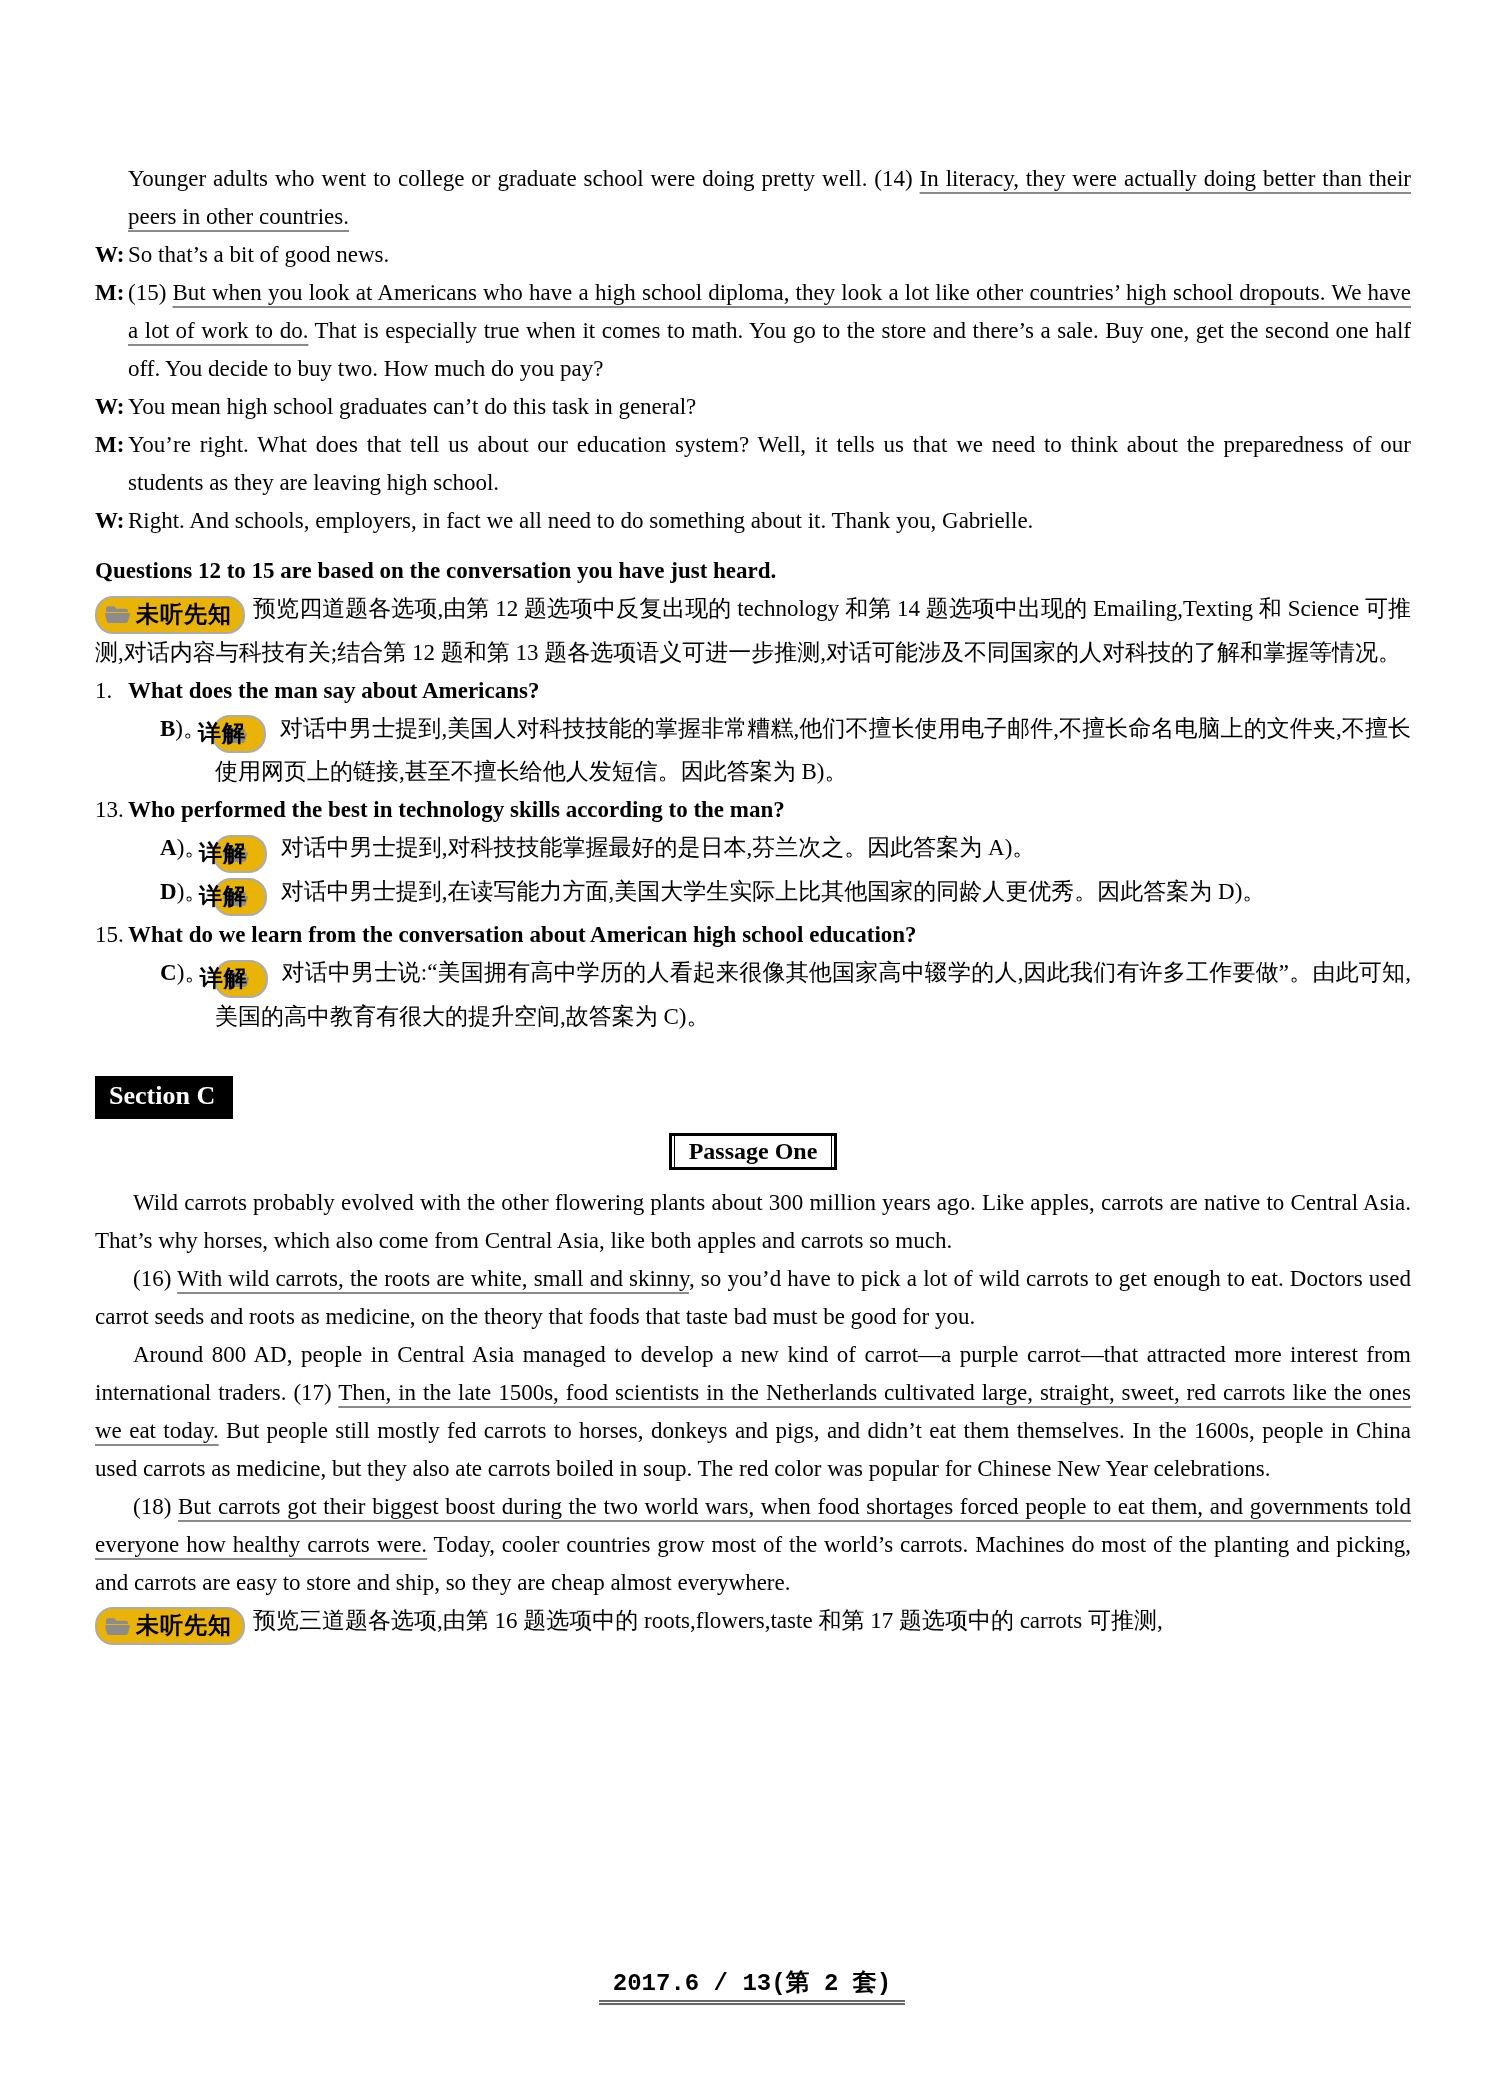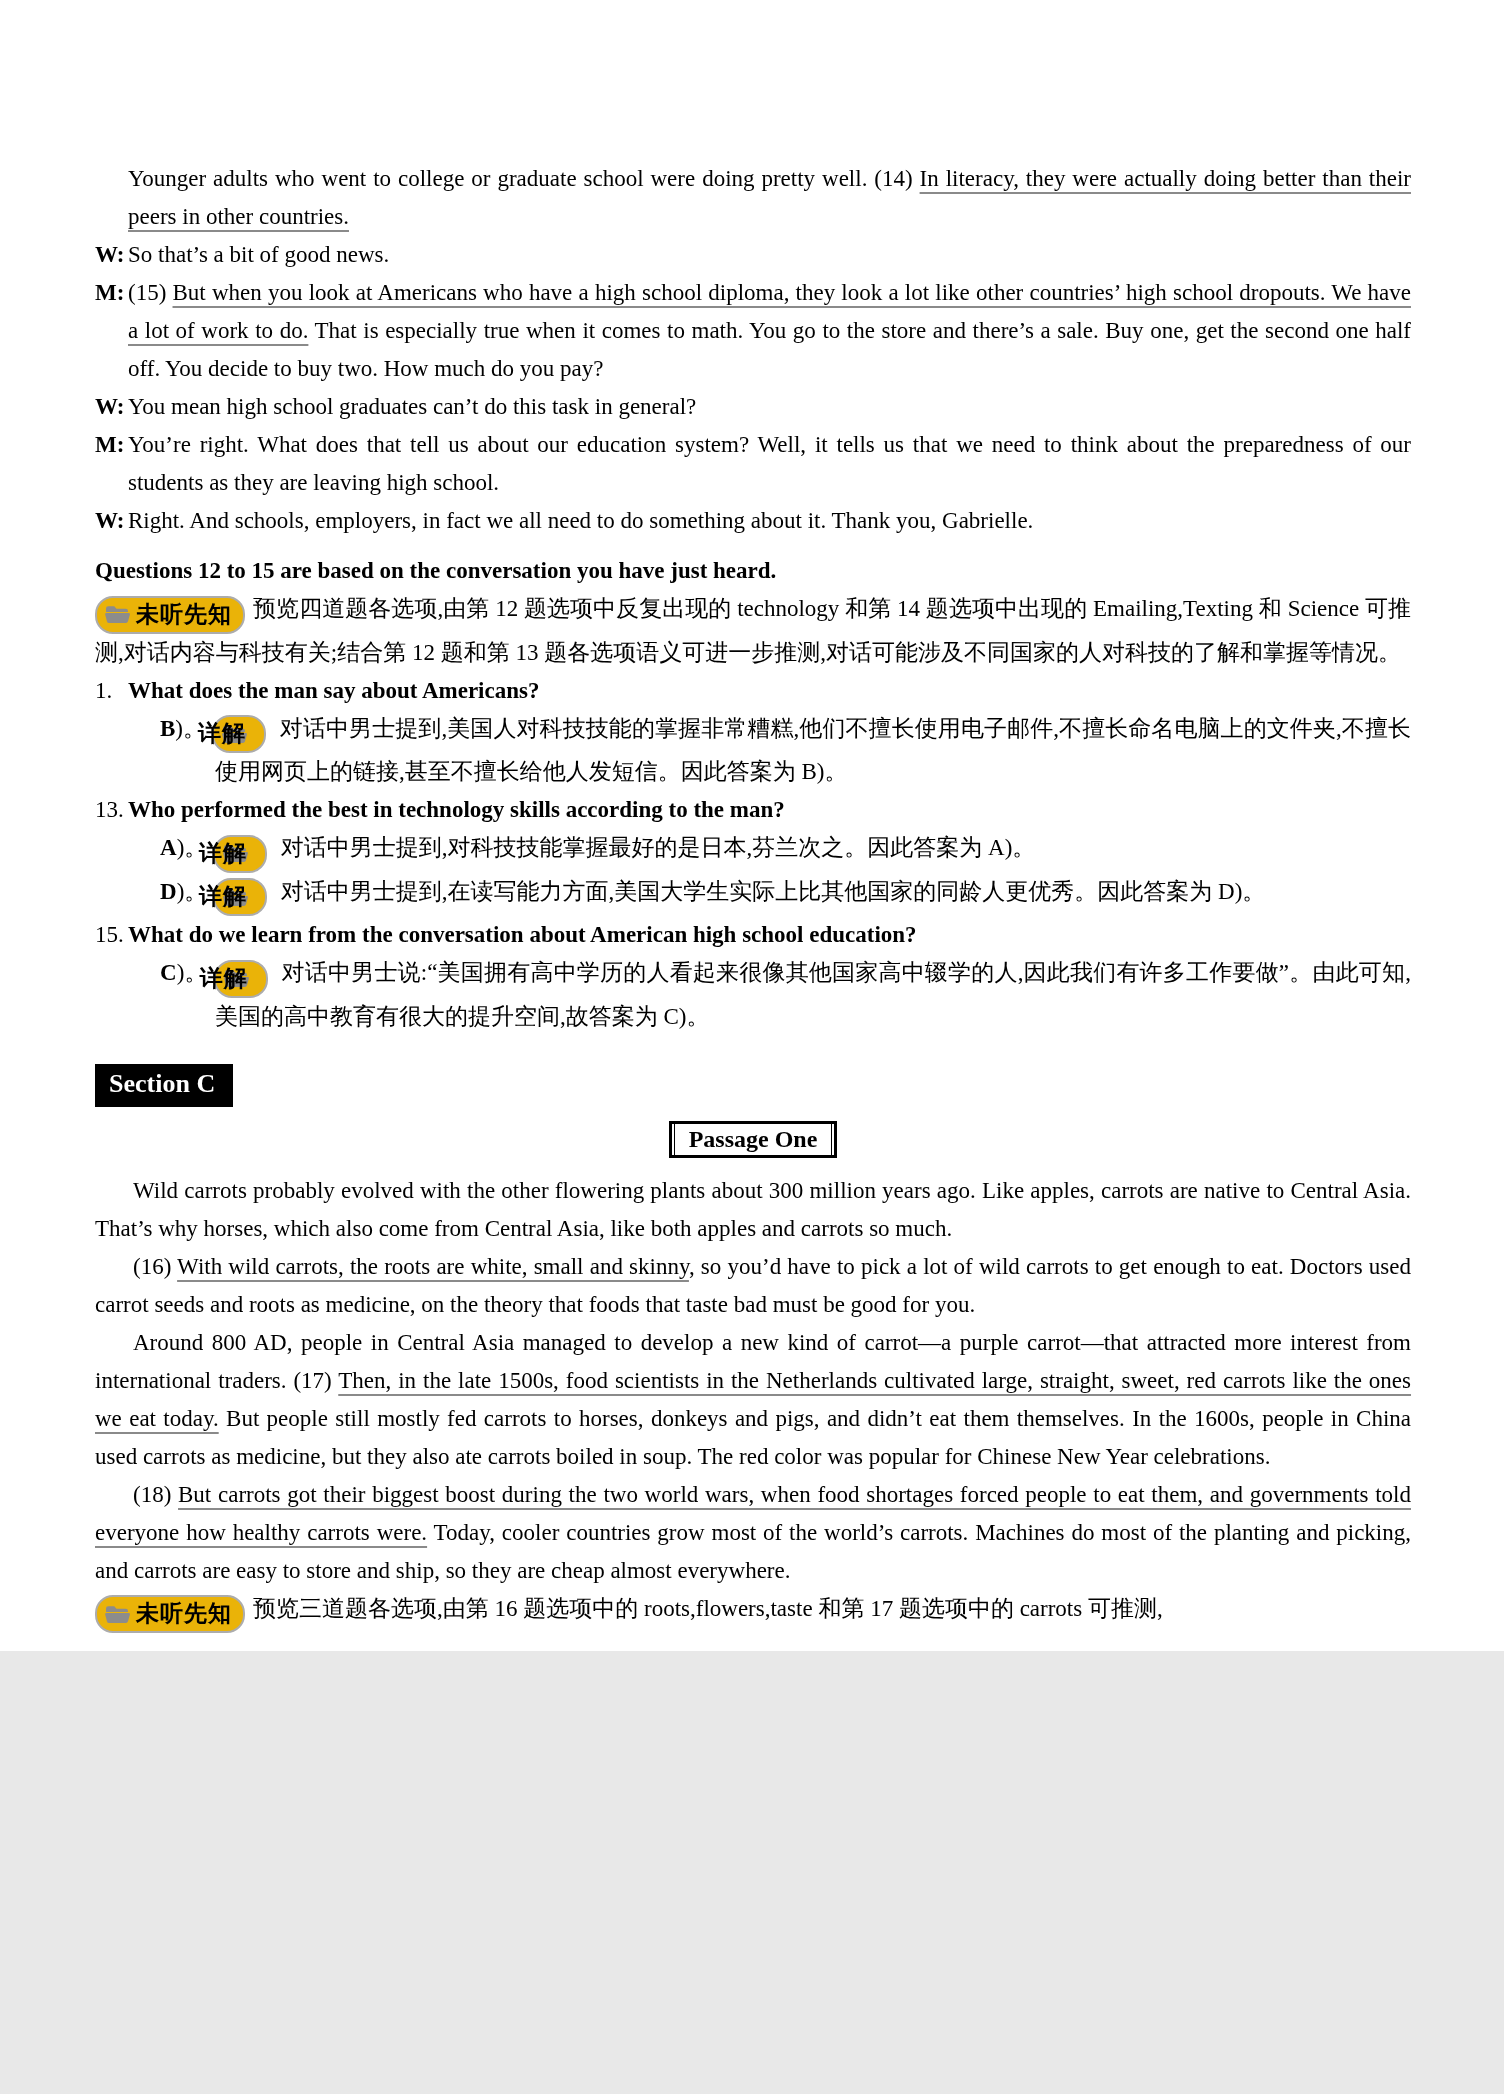--- a/index.html
+++ b/index.html
@@ -1,18 +1,18 @@
 <!DOCTYPE html>
 <html><head>
 <meta charset="utf-8">
 <style>
   html,body{margin:0;padding:0;background:#e8e8e8;}
   .page{
     position:relative;
-    width:1504px;height:1651px;
+    width:1504px;height:2094px;
     background:#ffffff;
     font-family:"Liberation Serif","DejaVu Serif",serif;
     font-size:23px;color:#000;
     overflow:hidden;
     margin:0 auto;
   }
   .content{position:absolute;left:95px;top:160px;width:1316px;}
 
   
   .dline{position:relative;padding-left:33px;text-align:justify;line-height:38px;}
@@ -44,21 +44,21 @@
   }
 
   
   .qline{position:relative;padding-left:33px;line-height:38px;text-align:justify;}
   .qnum{position:absolute;left:0;top:0;}
   .qtext{font-weight:bold;}
   .aline{margin-left:120px;text-indent:-55px;text-align:justify;line-height:38px;}
   .alabel{font-weight:bold;}
 
   
-  .section-c{margin-top:28px;line-height:normal;}
+  .section-c{margin-top:40px;line-height:normal;}
   .section-c .box{
     display:inline-block;background:#000;color:#fff;
     font-weight:bold;font-size:26px;padding:5px 18px 8px 14px;
   }
 
   
   .ptitle-row{text-align:center;margin:14px 0 14px;line-height:normal;}
   .pbox{display:inline-block;border:3px solid #000;padding:2px;background:#fff;}
   .pbox-in{border:1px solid #000;padding:3px 14px 5px;font-weight:bold;font-size:24px;}
 

